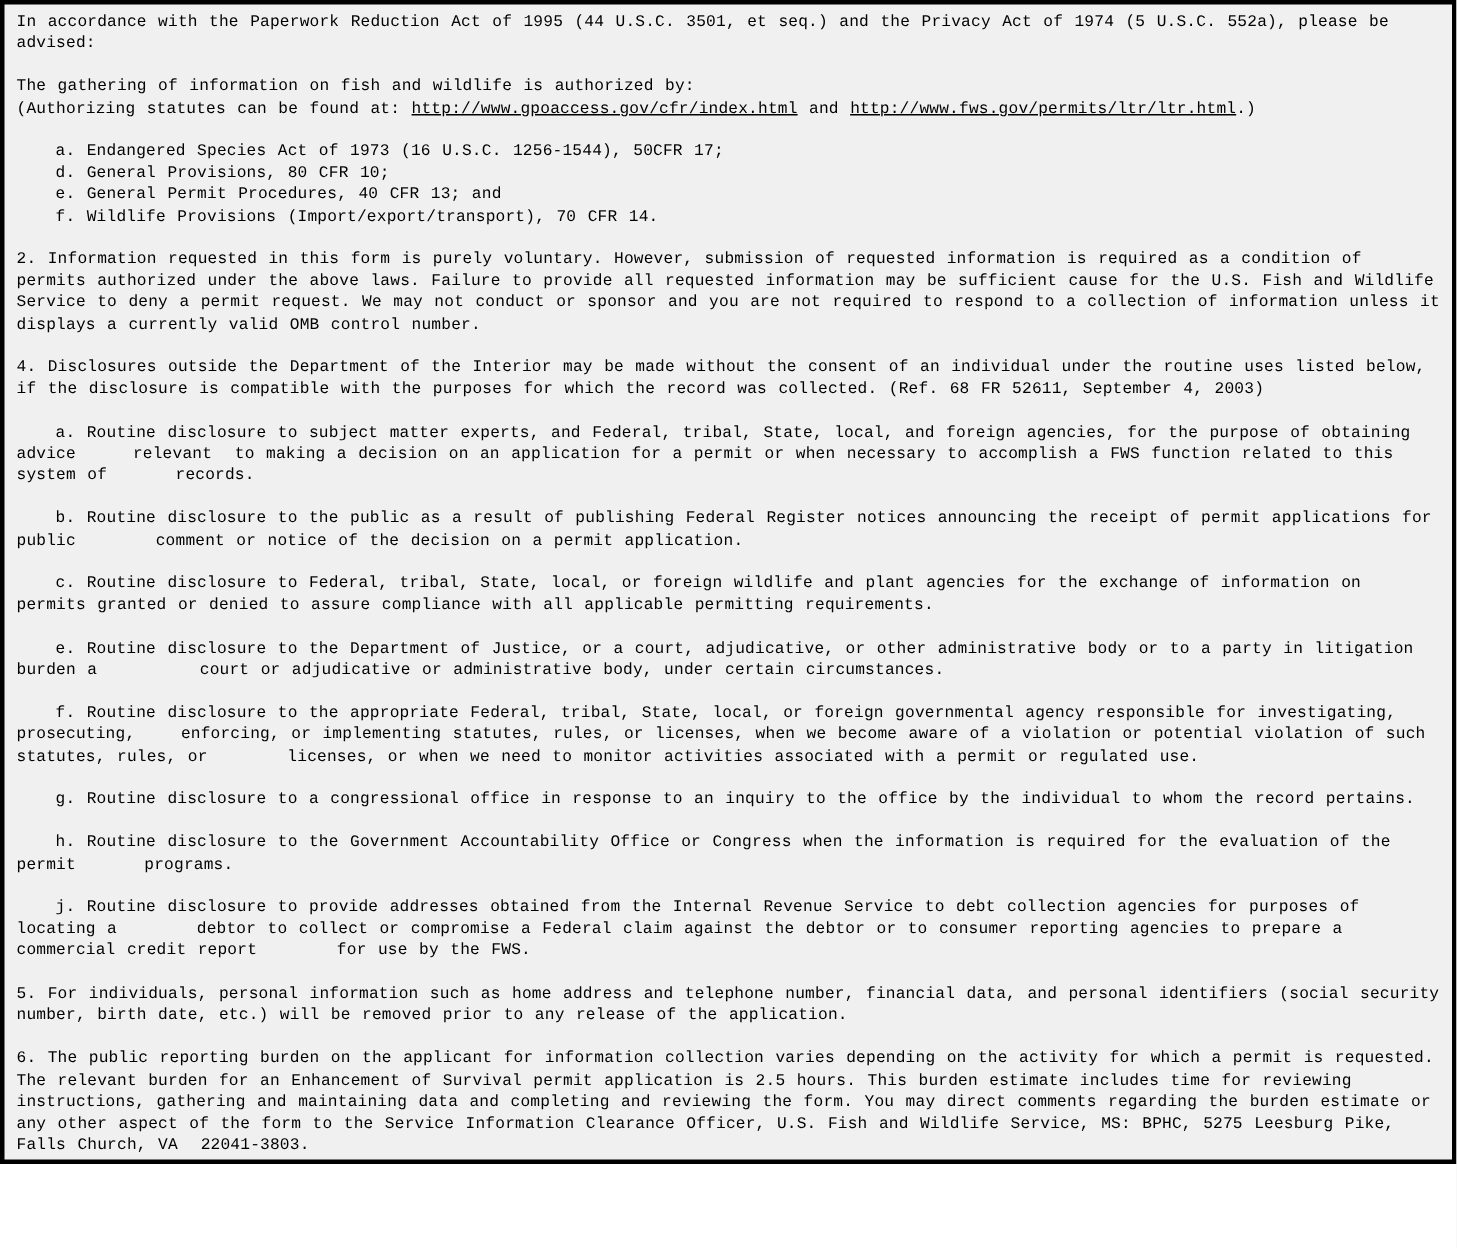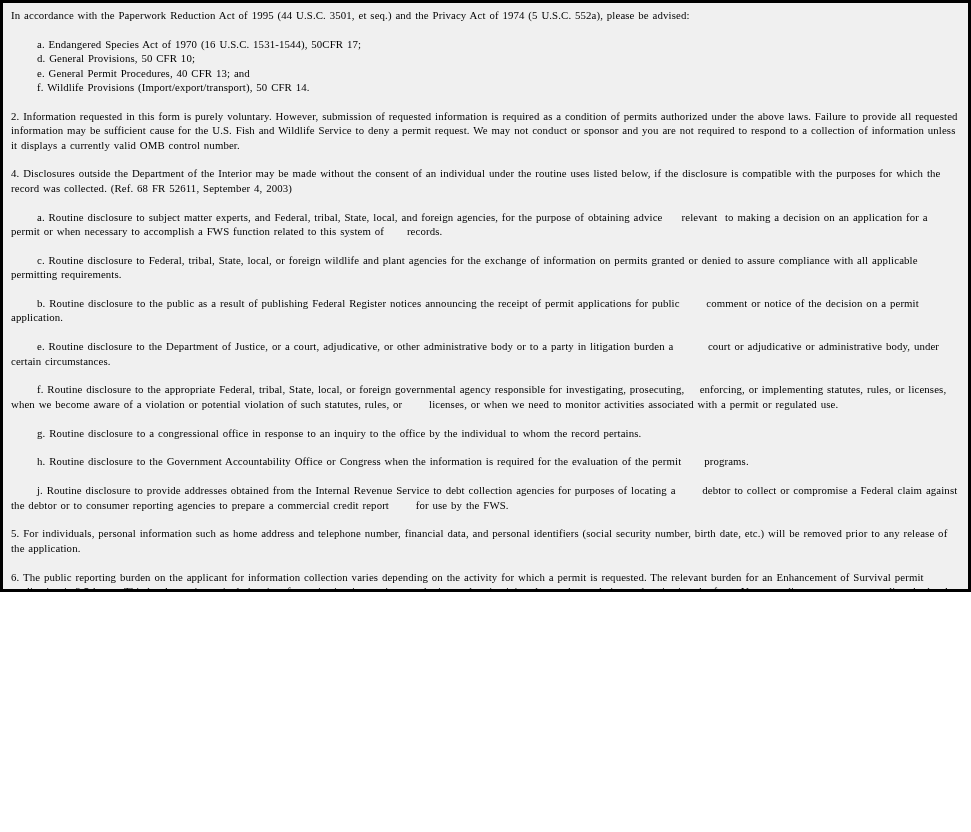--- a/index.html
+++ b/index.html
@@ -1,24 +1,24 @@
 <!DOCTYPE html>
 <html style="--page-background: #f0f0f0; --border: #000000; --text: #000000;"><head>
 <meta charset="utf-8">
 <style>
   html, body { margin: 0; padding: 0; background: #fff; }
   .page {
     position: relative;
     width: 971px;
-    height: 592px;
+    height: 776px;
     box-sizing: border-box;
     background: var(--page-background, #f0f0f0);
     border: 3px solid var(--border, #000);
     padding: 5px 8px 5px 8px;
-    font-family: Liberation Serif, serif;
+    font-family: Liberation Mono, monospace;
     font-size: 10.8px;
     line-height: 14.4px;
     letter-spacing: 0.12px;
     word-spacing: 1px;
     color: var(--text, #000);
     overflow: hidden;
   }
   .para {
     margin: 0 0 14.4px 0;
     white-space: pre-wrap;
@@ -36,36 +36,38 @@
     cursor: pointer;
   }
 </style>
 </head>
 <body>
 
 <div class="page">
 
   <p class="para">In accordance with the Paperwork Reduction Act of 1995 (44 U.S.C. 3501, et seq.) and the Privacy Act of 1974 (5 U.S.C. 552a), please be advised:</p>
 
+  <p class="para"><span>The gathering of information on fish and wildlife is authorized by:
+(Authorizing statutes can be found at: </span><a class="doc-link">http://www.gpoaccess.gov/cfr/index.html</a><span> and </span><a class="doc-link">http://www.fws.gov/permits/ltr/ltr.html</a><span>.)</span></p>
 
   <div class="statute-list">
-    <div class="statute-item">a. Endangered Species Act of 1970 (16 U.S.C. 1531-1544), 50CFR 17;</div>
-    <div class="statute-item">d. General Provisions, 50 CFR 10;</div>
+    <div class="statute-item">a. Endangered Species Act of 1973 (16 U.S.C. 1256-1544), 50CFR 17;</div>
+    <div class="statute-item">d. General Provisions, 80 CFR 10;</div>
     <div class="statute-item">e. General Permit Procedures, 40 CFR 13; and</div>
-    <div class="statute-item">f. Wildlife Provisions (Import/export/transport), 50 CFR 14.</div>
+    <div class="statute-item">f. Wildlife Provisions (Import/export/transport), 70 CFR 14.</div>
   </div>
 
   <p class="para">2. Information requested in this form is purely voluntary. However, submission of requested information is required as a condition of permits authorized under the above laws. Failure to provide all requested information may be sufficient cause for the U.S. Fish and Wildlife Service to deny a permit request. We may not conduct or sponsor and you are not required to respond to a collection of information unless it displays a currently valid OMB control number.</p>
 
 
   <p class="para">4. Disclosures outside the Department of the Interior may be made without the consent of an individual under the routine uses listed below, if the disclosure is compatible with the purposes for which the record was collected. (Ref. 68 FR 52611, September 4, 2003)</p>
 
   <p class="para indent-first">a. Routine disclosure to subject matter experts, and Federal, tribal, State, local, and foreign agencies, for the purpose of obtaining advice     relevant  to making a decision on an application for a permit or when necessary to accomplish a FWS function related to this system of      records.</p>
+  <p class="para indent-first">b. Routine disclosure to the public as a result of publishing Federal Register notices announcing the receipt of permit applications for public       comment or notice of the decision on a permit application.</p>
   <p class="para indent-first">c. Routine disclosure to Federal, tribal, State, local, or foreign wildlife and plant agencies for the exchange of information on permits granted or denied to assure compliance with all applicable permitting requirements.</p>
-  <p class="para indent-first">b. Routine disclosure to the public as a result of publishing Federal Register notices announcing the receipt of permit applications for public       comment or notice of the decision on a permit application.</p>
   <p class="para indent-first">e. Routine disclosure to the Department of Justice, or a court, adjudicative, or other administrative body or to a party in litigation burden a         court or adjudicative or administrative body, under certain circumstances.</p>
   <p class="para indent-first">f. Routine disclosure to the appropriate Federal, tribal, State, local, or foreign governmental agency responsible for investigating, prosecuting,    enforcing, or implementing statutes, rules, or licenses, when we become aware of a violation or potential violation of such statutes, rules, or       licenses, or when we need to monitor activities associated with a permit or regulated use.</p>
   <p class="para indent-first">g. Routine disclosure to a congressional office in response to an inquiry to the office by the individual to whom the record pertains.</p>
   <p class="para indent-first">h. Routine disclosure to the Government Accountability Office or Congress when the information is required for the evaluation of the permit      programs.</p>
   <p class="para indent-first">j. Routine disclosure to provide addresses obtained from the Internal Revenue Service to debt collection agencies for purposes of locating a       debtor to collect or compromise a Federal claim against the debtor or to consumer reporting agencies to prepare a commercial credit report       for use by the FWS.</p>
 
   <p class="para">5. For individuals, personal information such as home address and telephone number, financial data, and personal identifiers (social security number, birth date, etc.) will be removed prior to any release of the application.</p>
 
   <p class="para">6. The public reporting burden on the applicant for information collection varies depending on the activity for which a permit is requested. The relevant burden for an Enhancement of Survival permit application is 2.5 hours. This burden estimate includes time for reviewing instructions, gathering and maintaining data and completing and reviewing the form. You may direct comments regarding the burden estimate or any other aspect of the form to the Service Information Clearance Officer, U.S. Fish and Wildlife Service, MS: BPHC, 5275 Leesburg Pike, Falls Church, VA  22041-3803.</p>
 

